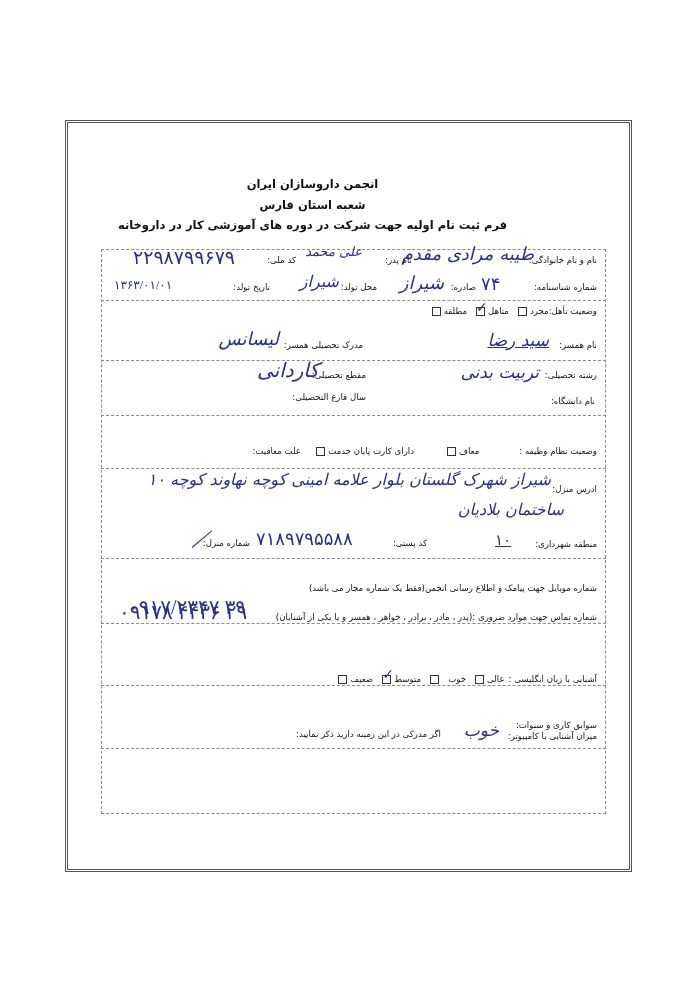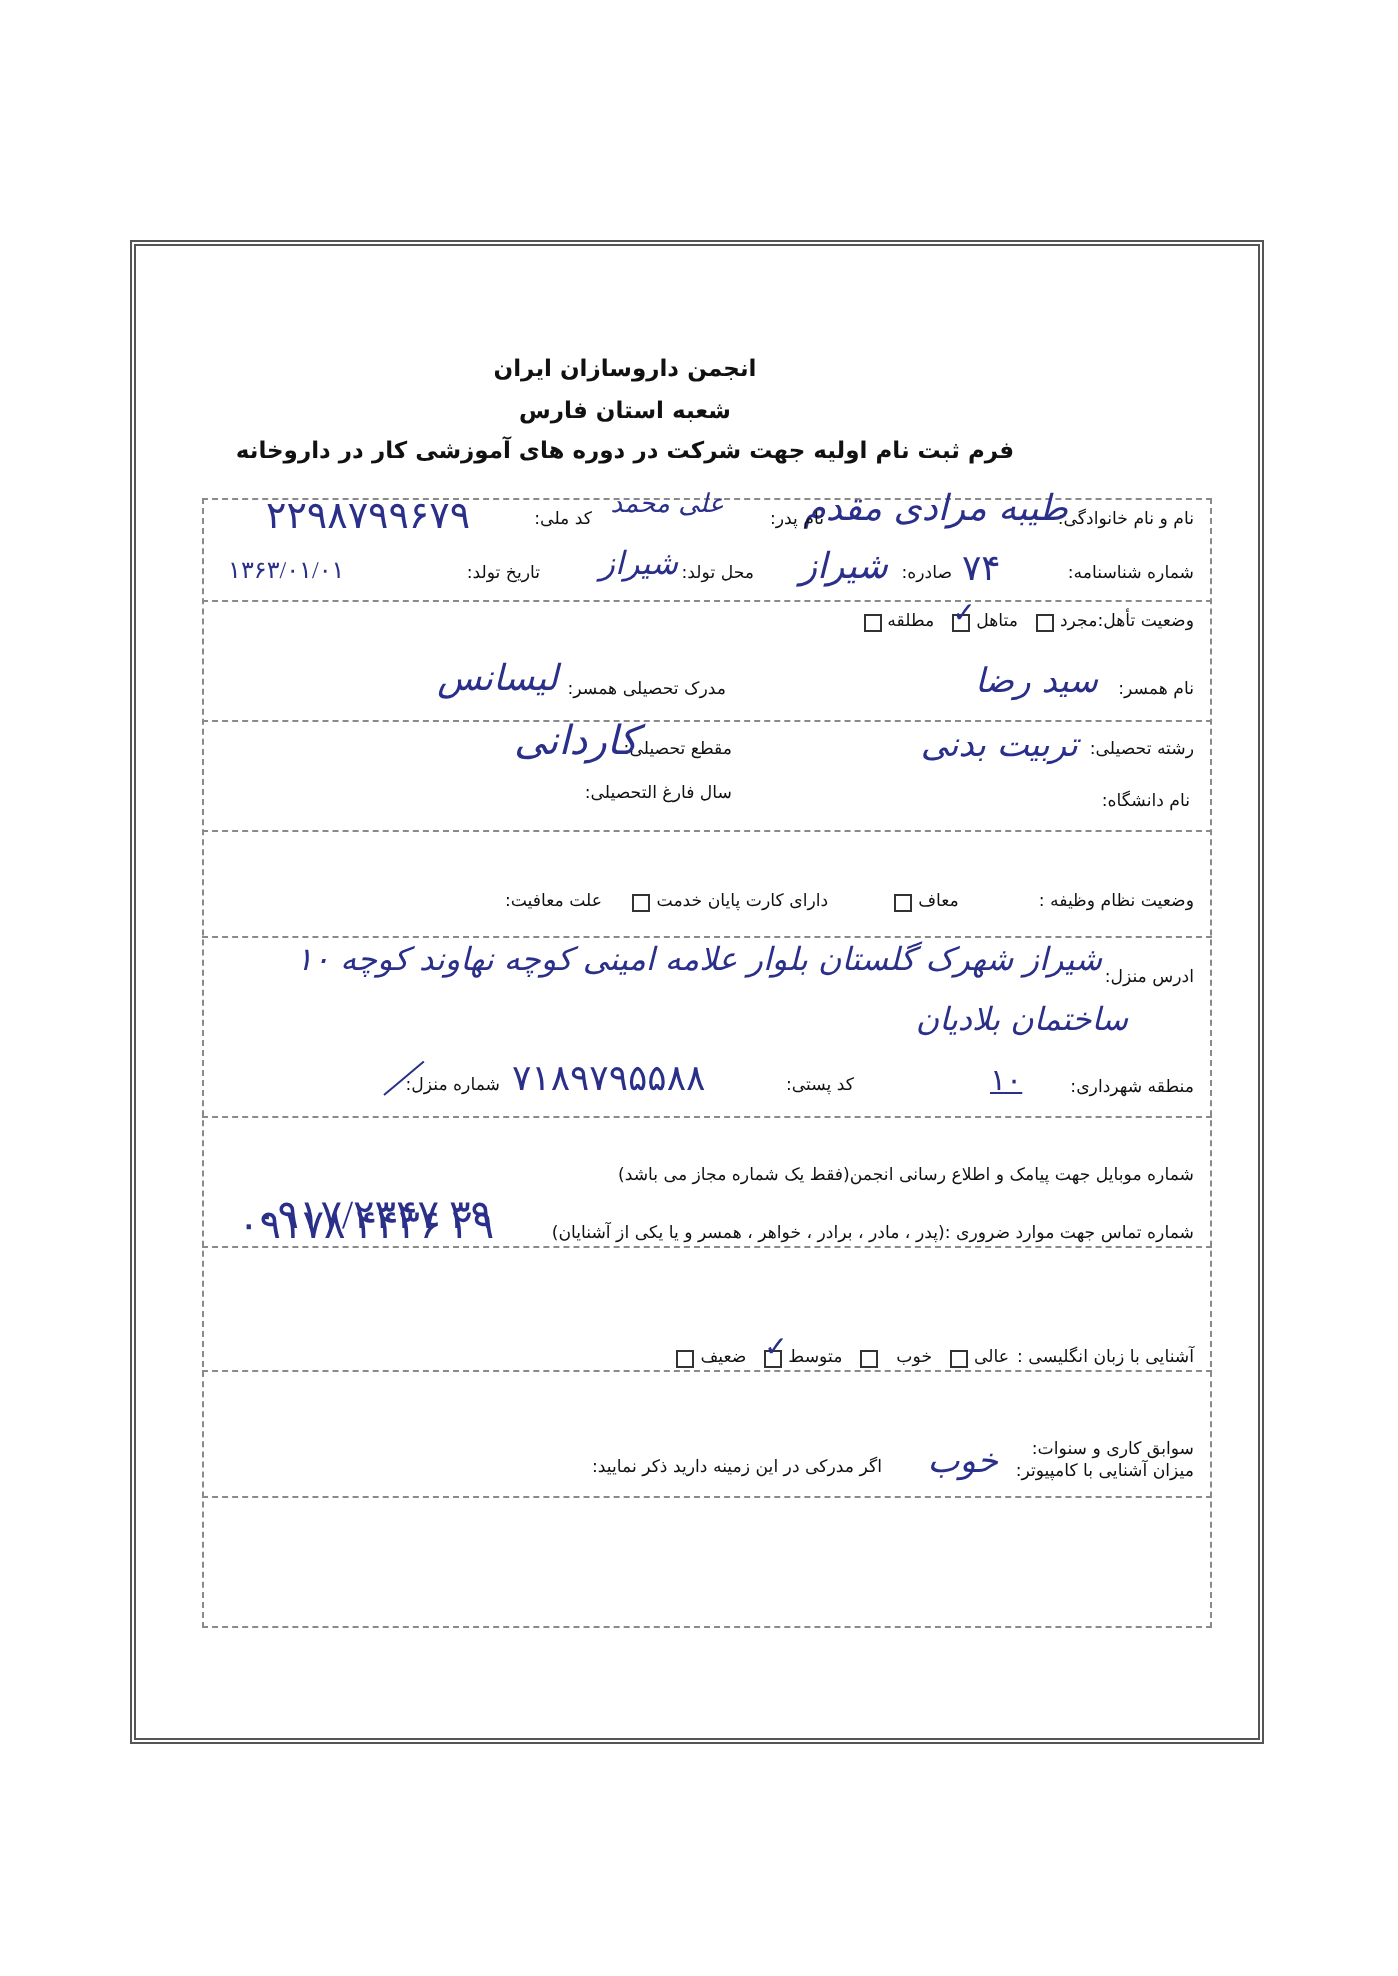--- a/index.html
+++ b/index.html
@@ -75,21 +75,21 @@
         <span class="chk" style="left:-1px; top:-8px;">✓</span>
       </span>
   </span>
   <span class="opt">
     <span>مطلقه</span>
       <span class="cb"></span>
   </span>
 </div>
 
 <span class="lbl" style="right:102px; top:340px;text-align:right;">نام همسر:</span>
-<span class="hw" style="right:150px; top:330px; font-size:17px;">سید رضا</span>
+<span class="hw" style="right:150px; top:330px; font-size:17px;text-decoration:underline;">سید رضا</span>
 <span class="lbl" style="right:336px; top:340px;">مدرک تحصیلی همسر:</span>
 <span class="hw" style="right:420px; top:328px; font-size:18px;">لیسانس</span>
 
 <span class="lbl" style="right:102px; top:370px;">رشته تحصیلی:</span>
 <span class="hw" style="right:160px; top:362px; font-size:17px;">تربیت بدنی</span>
 <span class="lbl" style="right:333px; top:370px;">مقطع تحصیلی:</span>
 <span class="hw" style="right:380px; top:358px; font-size:20px;">کاردانی</span>
 
 <span class="lbl" style="right:104px; top:396px;">نام دانشگاه:</span>
 <span class="lbl" style="right:333px; top:392px;">سال فارغ التحصیلی:</span>

